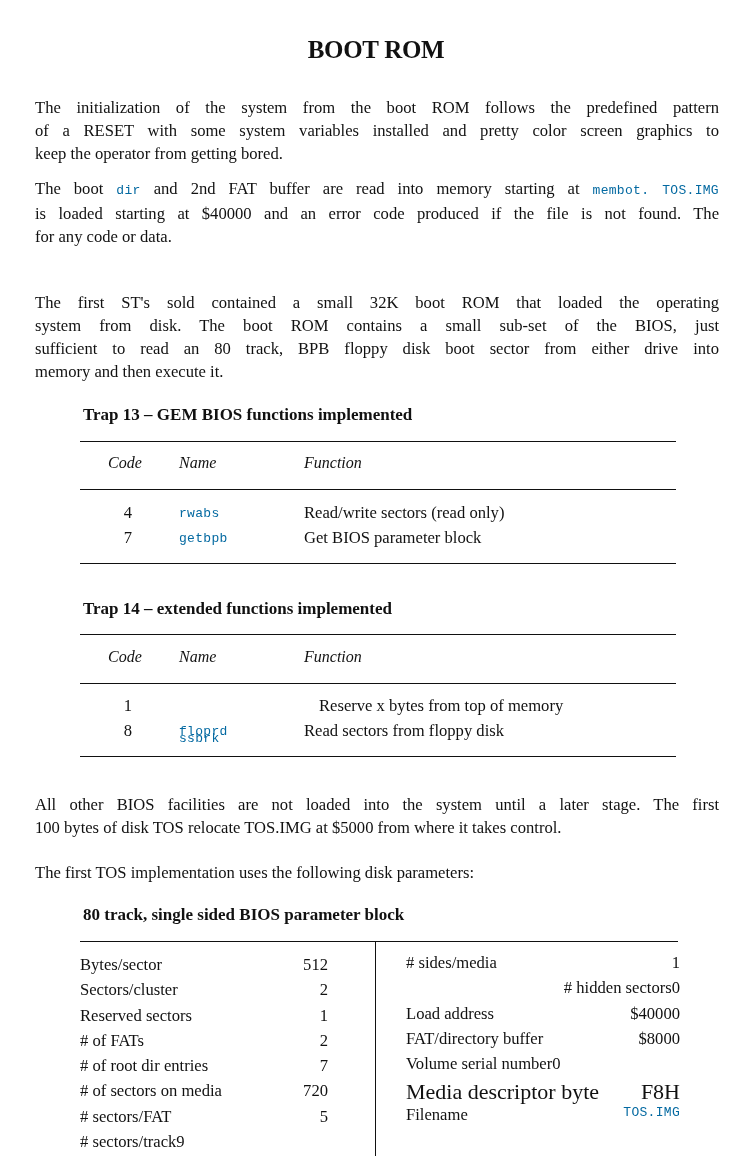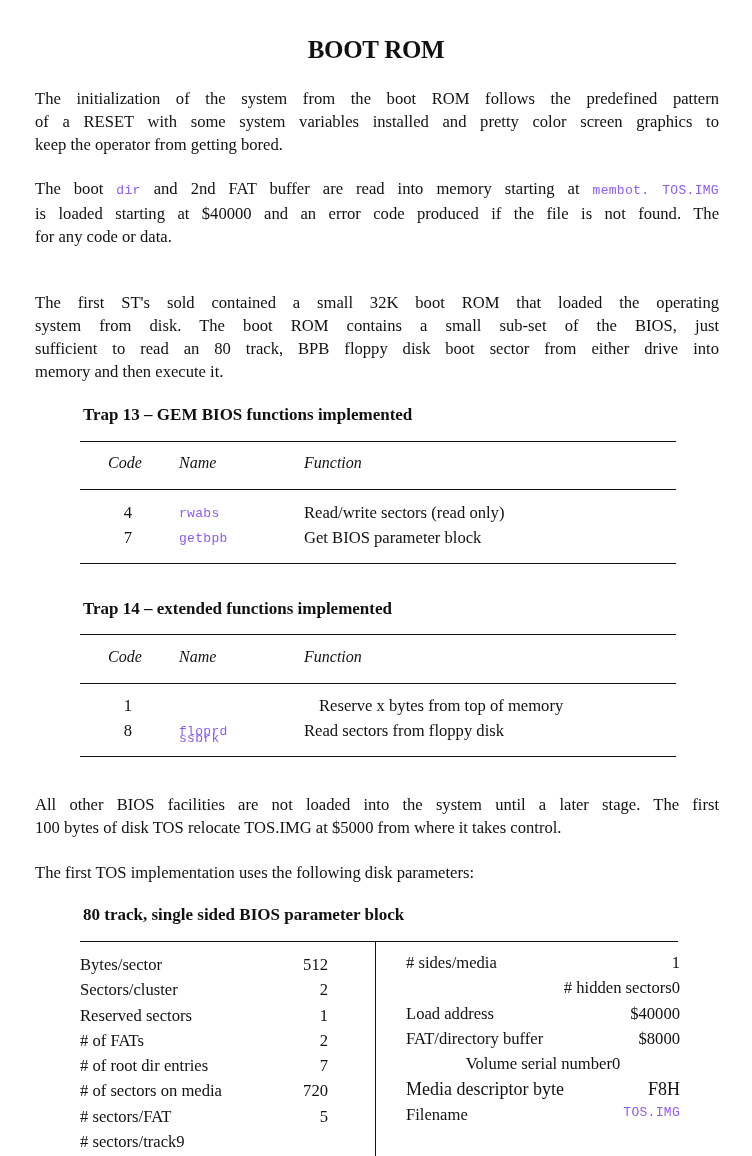--- a/index.html
+++ b/index.html
@@ -11,35 +11,35 @@
   .title {
     left: 0; width: 752px; top: 36px; text-align: center;
     font-size: 25px; font-weight: bold; letter-spacing: -0.3px;
   }
   .para {
     left: 35px; width: 684px; font-size: 16.6px; line-height: 23px;
     text-align: justify;
   }
   .para .ln { display: block; white-space: nowrap; text-align-last: justify; }
   .para .ln.last { text-align-last: left; }
-  .mono { font-family: "Liberation Mono", "DejaVu Sans Mono", monospace; font-size: 13px; color: #8b5cf6; letter-spacing: 0.3px; }
+  .mono { font-family: "Liberation Mono", "DejaVu Sans Mono", monospace; font-size: 13px; color: #0369a1; letter-spacing: 0.3px; }
   .caption { font-weight: bold; font-size: 17px; }
   .rule { height: 0; border-top: 1.3px solid #111; }
   .vrule { width: 0; border-left: 1.3px solid #111; }
   .th { font-style: italic; font-size: 16px; }
   .td { font-size: 16.6px; }
   .num { text-align: center; width: 30px; }
   .rnum { text-align: right; }
 </style>
 </head>
 <body>
 
 <div class="abs title">BOOT ROM</div>
 
-<div class="abs para" style="top:87px;">
+<div class="abs para" style="top:96px;">
   <span class="ln">The initialization of the system from the boot ROM follows the predefined pattern</span>
   <span class="ln">of a RESET with some system variables installed and pretty color screen graphics to</span>
   <span class="ln last">keep the operator from getting bored.</span>
 </div>
 
 <div class="abs para" style="top:177px;">
   <span class="ln"><span>The boot </span><span class="mono">dir</span><span> and 2nd FAT buffer are read into memory starting at </span><span class="mono">membot.</span> <span class="mono">TOS.IMG</span></span>
   <span class="ln">is loaded starting at $40000 and an error code produced if the file is not found. The</span>
   <span class="ln last">for any code or data.</span>
 </div>
@@ -141,25 +141,25 @@
       <span class="rnum">0</span>
     </div>
   <div style="display:flex; justify-content:space-between; height:25.3px; font-size:16.6px;">
       <span>Load address</span>
       <span class="rnum">$40000</span>
     </div>
   <div style="display:flex; justify-content:space-between; height:25.3px; font-size:16.6px;">
       <span>FAT/directory buffer</span>
       <span class="rnum">$8000</span>
     </div>
-  <div style="display:flex; justify-content:center; height:25.3px; font-size:16.6px;">
+  <div style="display:flex; justify-content:flex-start; height:25.3px; font-size:16.6px;">
       <span>Volume serial number</span>
       <span class="rnum">0</span>
     </div>
-  <div style="display:flex; justify-content:space-between; height:25.3px; font-size:18px;">
+  <div style="display:flex; justify-content:space-between; height:25.3px; font-size:22px;">
       <span>Media descriptor byte</span>
       <span class="rnum">F8H</span>
     </div>
   <div style="display:flex; justify-content:space-between; height:25.3px; font-size:16.6px;">
       <span>Filename</span>
       <span class="rnum mono">TOS.IMG</span>
     </div>
 </div>
 
 </body></html>

